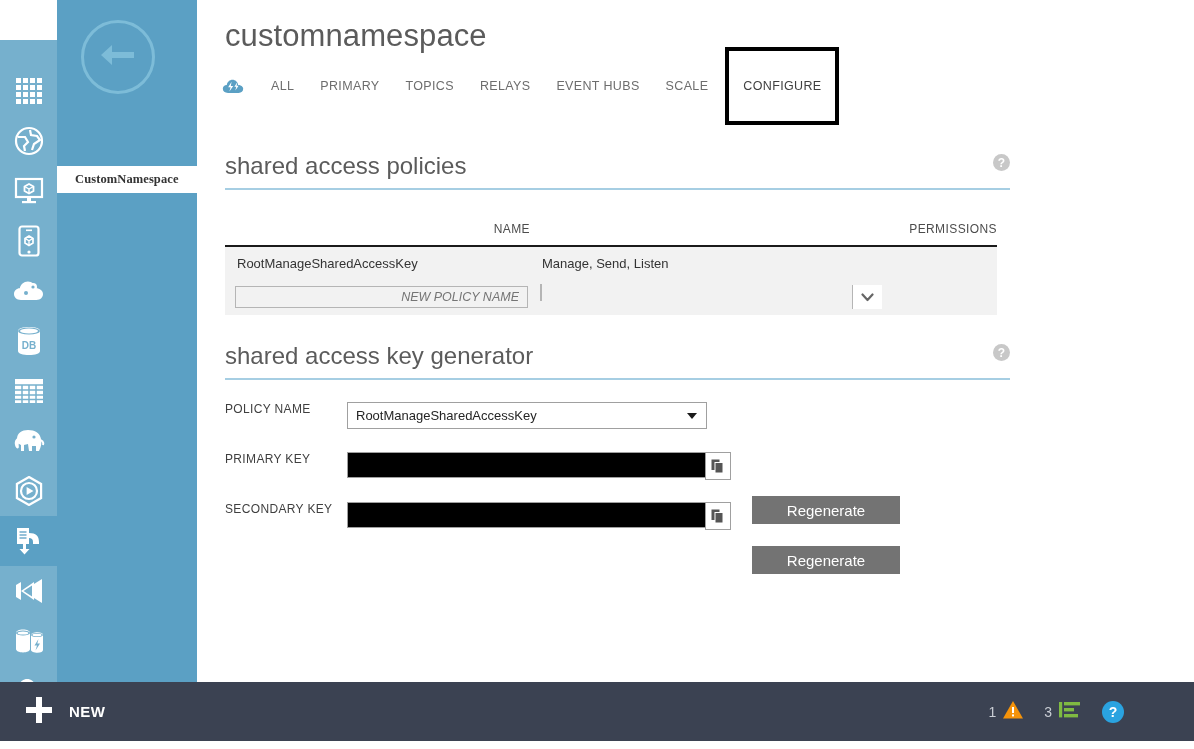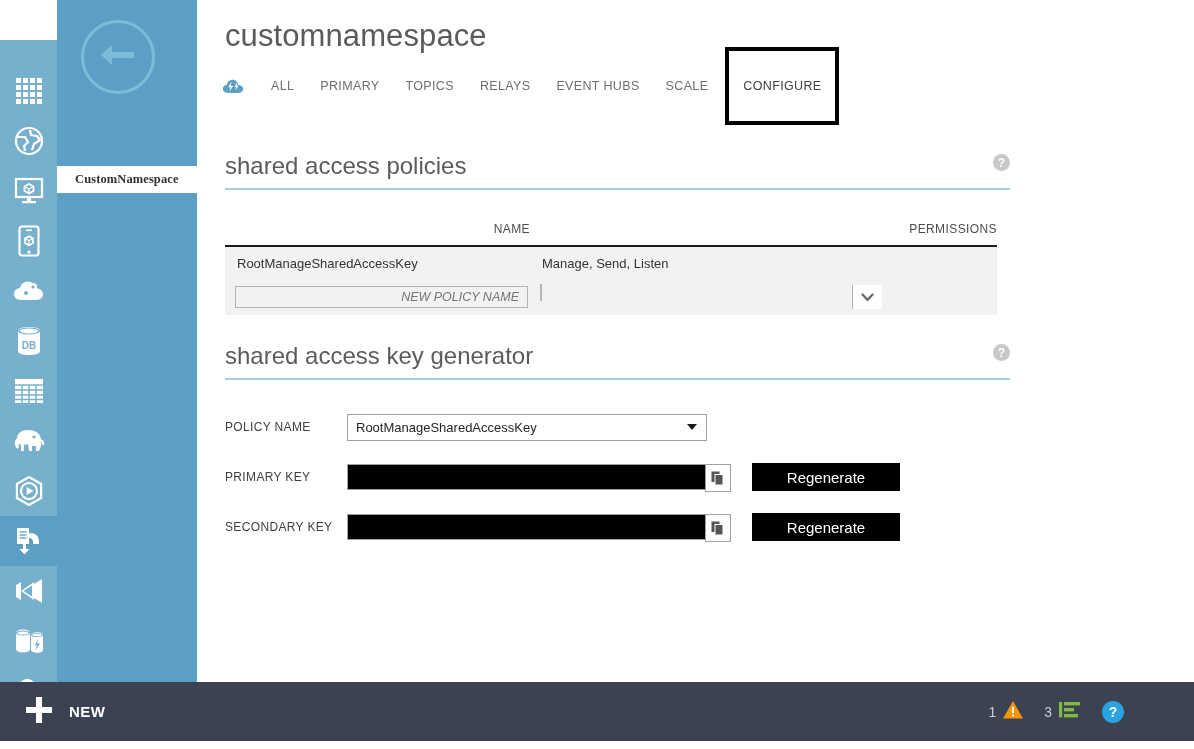--- a/index.html
+++ b/index.html
@@ -195,21 +195,21 @@
     display: flex; align-items: center; justify-content: center;
     background: #ffffff;
     cursor: pointer;
   }
 
   
   .form-row {
     position: relative;
     height: 50px;
     display: flex;
-    align-items: center;
+    align-items: flex-start;
   }
   .form-label {
     width: 122px;
     font-size: 12px;
     color: #3f3f3f;
     letter-spacing: 0.35px;
     font-family: "Liberation Sans", sans-serif;
   }
   .select-box {
     position: relative;
@@ -242,27 +242,27 @@
     position: absolute; right: -25px; top: -1px;
     width: 26px; height: 28px;
     border: 1px solid #a0a0a0;
     background: #ffffff;
     display: flex; align-items: center; justify-content: center;
     cursor: pointer;
   }
   .regen-btn {
     margin-left: 45px;
     width: 148px; height: 28px;
-    background: #000000;
+    background: #737373;
     border: none;
     color: #ffffff;
     font-size: 15px;
     cursor: pointer;
     font-family: "Liberation Sans", sans-serif;
-    display: flex; align-items: center; justify-content: center;
+    display: flex; align-items: center; justify-content: center; margin-top: 44px;
   }
 
   
   #bottom-bar {
     position: absolute; left: 0; bottom: 8px;
     width: 1194px; height: 59px;
     background: #3b4252;
     display: flex; align-items: center;
   }
   #new-button {

